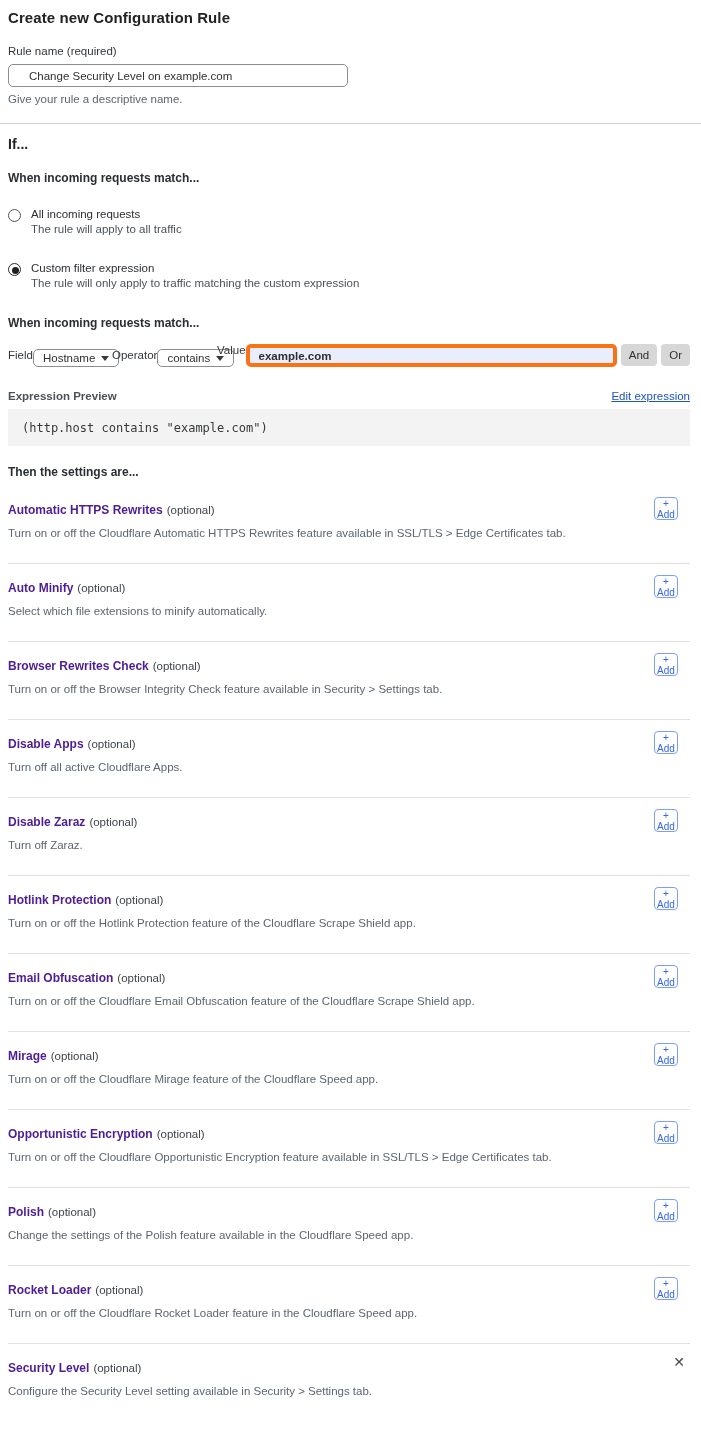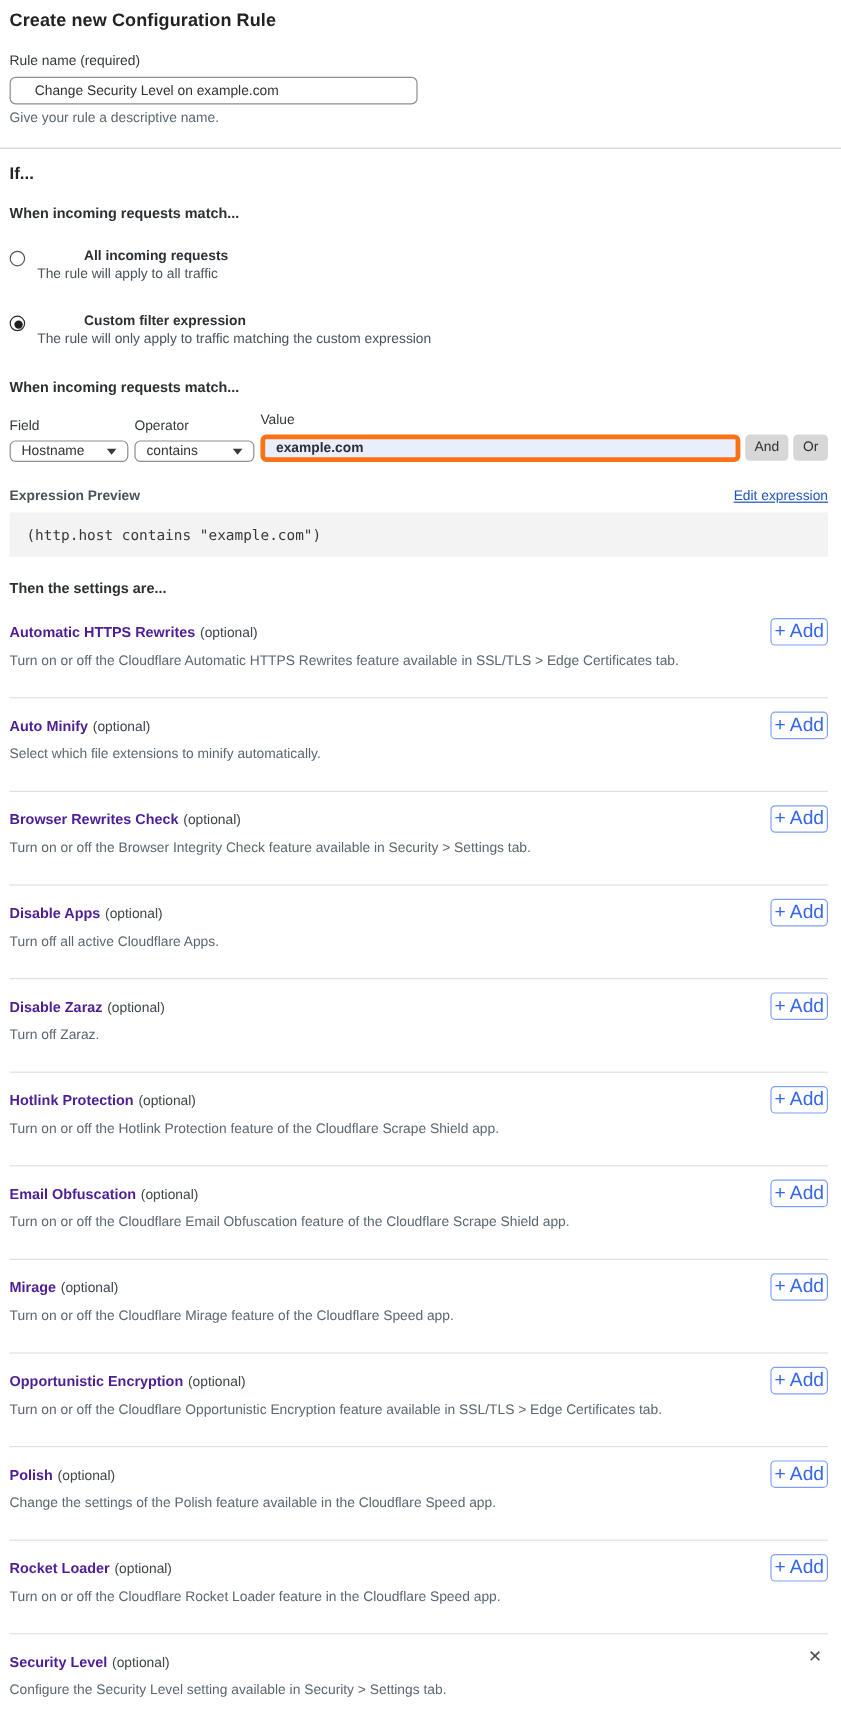--- a/index.html
+++ b/index.html
@@ -38,26 +38,26 @@
   .radio {
     width: 13px; height: 13px; border: 1.5px solid #555; border-radius: 50%;
     margin-top: 1px; flex: 0 0 auto; position: relative; background: #fff;
   }
   .radio.checked { border-color: #2b2b2b; }
   .radio.checked::after {
     content: ""; position: absolute; left: 2.5px; top: 2.5px;
     width: 7px; height: 7px; border-radius: 50%; background: #1f1f1f;
   }
   .radio-texts { margin-left: 10px; }
-  .radio-label { font-size: 11.5px; font-weight: bold; color: #2b2f33; margin-left: 39px; }
+  .radio-label { font-size: 11.5px; font-weight: normal; color: #2b2f33; }
   .radio-desc { margin-top: 3px; font-size: 11.5px; color: #49525a; }
 
   .builder-heading { margin-top: 27px; }
   .builder-row { display: flex; align-items: flex-end; margin-top: 14px; }
-  .builder-col { display: flex; flex-direction: column; }
+  .builder-col { display: flex; flex-direction: row; }
   .builder-col .field-label { margin-bottom: 6px; }
   .col-field { width: 99px; margin-right: 5px; }
   .col-operator { width: 100px; margin-right: 5px; }
   .col-value { flex: 1; }
 
   .mini-select {
     height: 18px; border: 1px solid #8d8d8d; border-radius: 5px; background: #fff;
     display: flex; align-items: center; justify-content: space-between;
     padding: 0 9px; font-size: 11.5px; color: #313131; cursor: pointer;
   }
@@ -89,23 +89,23 @@
 
   .then-heading { margin-top: 19px; font-size: 12px; font-weight: bold; color: #2b2f33; }
 
   .settings-list { margin-top: 7px; }
   .setting { position: relative; padding: 14px 0 24px; border-bottom: 1px solid #e0e0e0; }
   .setting:last-child { border-bottom: none; }
   .setting-title { font-size: 12px; font-weight: bold; color: #4c1d95; text-align: center; }
   .setting-optional { font-size: 11.5px; color: #3e444a; margin-left: 4px; }
   .setting-desc { margin-top: 9px; font-size: 11.5px; color: #5b6670; max-width: 560px; }
   .add-btn {
-    position: absolute; right: 0; top: 11px; width: 48px; height: 23px;
+    position: absolute; right: 12px; top: 11px; width: 24px; height: 23px;
     background: #fff; border: 1px solid #7e9ff5; border-radius: 4px;
-    color: #3566ee; font-family: "Liberation Sans", sans-serif; font-size: 16px; cursor: pointer;
+    color: #3566ee; font-family: "Liberation Sans", sans-serif; font-size: 10px; cursor: pointer;
   }
   .close-x {
     position: absolute; right: 5px; top: 11px; font-size: 14px; color: #4a4a4a;
     cursor: pointer; line-height: 1;
   }
 </style>
 </head>
 <body>
 
 <div class="container">

